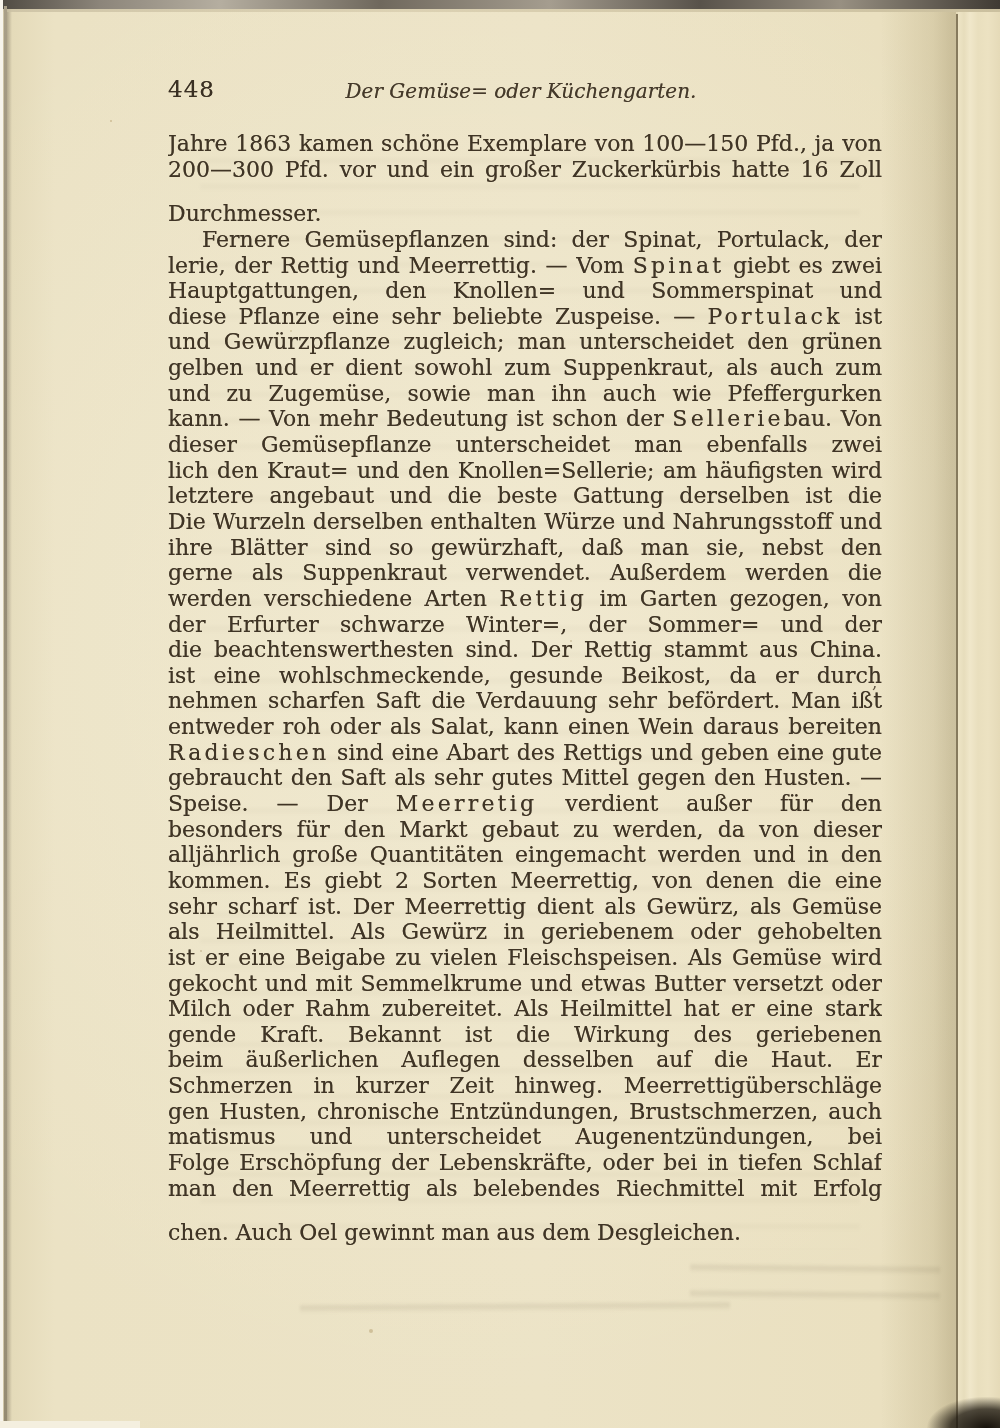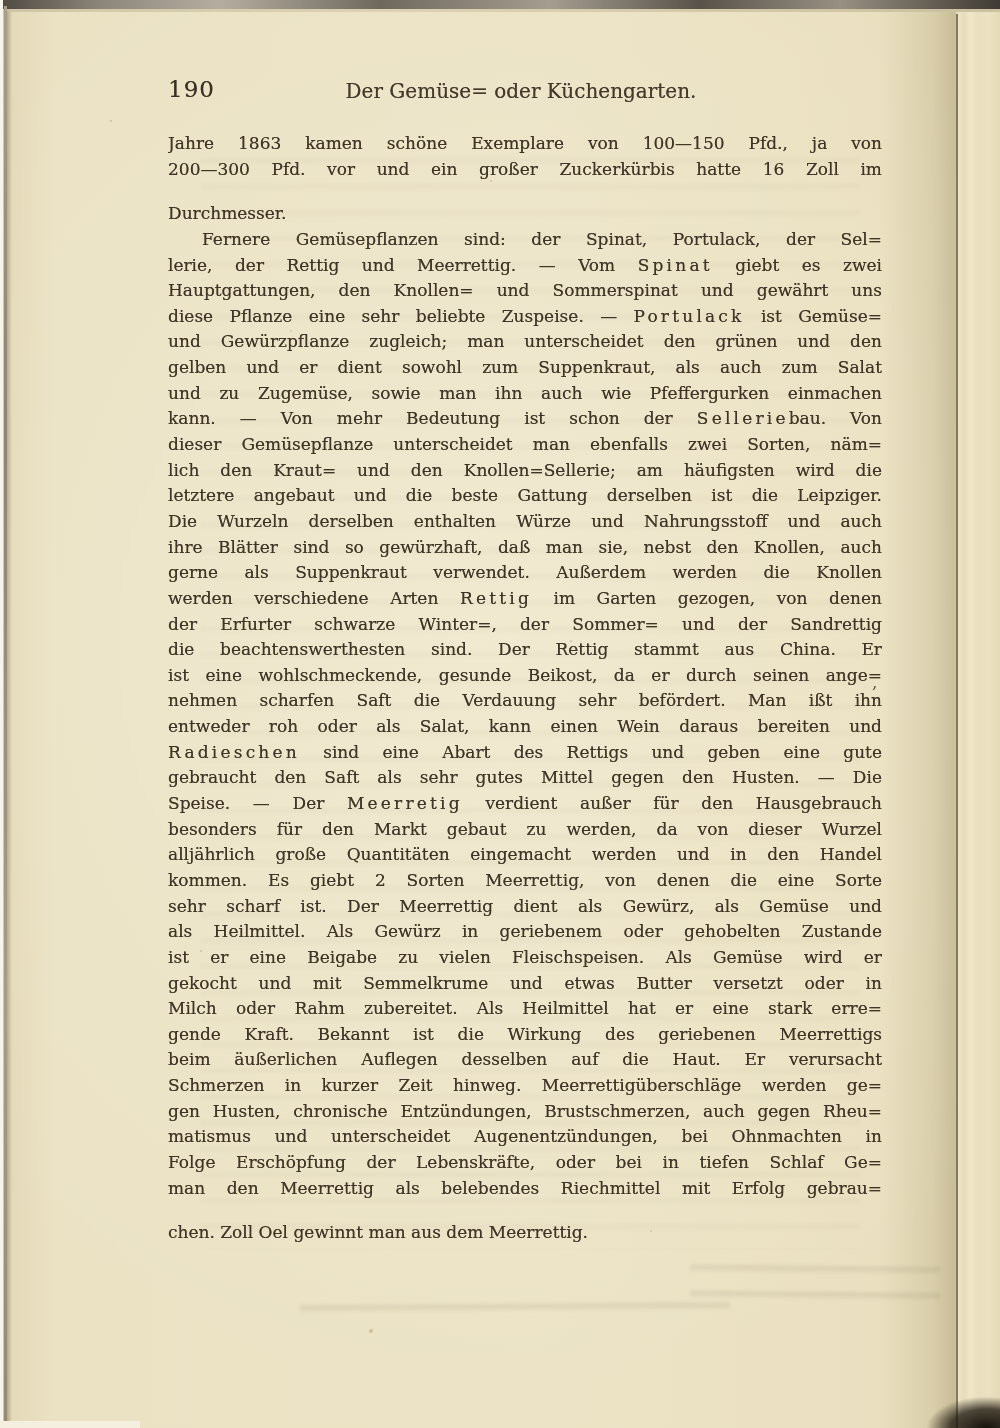--- a/index.html
+++ b/index.html
@@ -32,24 +32,24 @@
   .right-page{position:absolute;top:12px;left:958px;width:42px;height:1416px;
     background:repeating-linear-gradient(90deg,#eee5c6 0px,#e7ddbc 6px,#f0e7ca 12px,#e9dfbe 20px,#ece2c2 30px,#e5dab8 42px);}
   .corner-shadow{position:absolute;left:910px;top:1380px;width:90px;height:48px;
     background:radial-gradient(ellipse 80px 42px at 85% 100%,#17120b 0%,rgba(23,18,11,0.75) 45%,rgba(23,18,11,0) 75%);}
   .bottom-sliver{position:absolute;left:0;top:1421px;width:140px;height:7px;background:#f4efdf;}
 
   .header-row{position:absolute;top:76px;left:160px;width:722px;height:30px;}
   .page-number{position:absolute;left:8px;top:0;font-size:23px;color:#3a3023;letter-spacing:1px;
     text-shadow:0 0 .6px rgba(58,48,35,.7);}
   .page-header{position:absolute;left:0;top:3px;width:100%;text-align:center;font-size:20px;color:#44392a;
-    text-shadow:0 0 .5px rgba(68,57,42,.65);}
+    text-shadow:0 0 .5px rgba(68,57,42,.65);font-style:italic;}
 
   .body-text{position:absolute;top:131px;left:168px;width:714px;color:#3f3425;
-    font-size:17px;text-shadow:0 0 .6px rgba(63,52,37,.65);}
+    font-size:22px;text-shadow:0 0 .6px rgba(63,52,37,.65);}
   .line{height:25.65px;line-height:25.65px;text-align:justify;text-align-last:justify;overflow:hidden;}
   .line.flush{text-align-last:left;margin-top:19px;}
   .line.indent{text-indent:34px;}
   .sperr{letter-spacing:3.2px;}
 
   .margin-mark{position:absolute;left:872px;top:672px;font-size:17px;color:#4a3e2e;opacity:.85;}
 
   .bleed{position:absolute;filter:blur(1.6px);opacity:.13;pointer-events:none;
     background:repeating-linear-gradient(180deg,rgba(0,0,0,0) 0px,rgba(0,0,0,0) 6px,#6b5f48 10px,rgba(0,0,0,0) 16px,rgba(0,0,0,0) 26px);}
   .bleed.b1{left:690px;top:1258px;width:250px;height:58px;transform:rotate(.6deg);}
@@ -63,21 +63,21 @@
       700px 960px 0 rgba(140,110,55,.25), 380px 60px 0 rgba(140,110,55,.3);}
 </style>
 </head>
 <body>
 
 <div class="page">
   <div class="bleed b3"></div>
   <div class="speck" style="left:110px;top:120px;"></div>
 
   <div class="header-row">
-    <div class="page-number">190</div>
+    <div class="page-number">448</div>
     <div class="page-header">Der Gemüse= oder Küchengarten.</div>
   </div>
 
   <div class="body-text">
       <div class="line">Jahre 1863 kamen schöne Exemplare von 100—150 Pfd., ja von</div>
       <div class="line">200—300 Pfd. vor und ein großer Zuckerkürbis hatte 16 Zoll im</div>
       <div class="line flush">Durchmesser.</div>
       <div class="line indent">Fernere Gemüsepflanzen sind: der Spinat, Portulack, der Sel=</div>
       <div class="line">lerie, der Rettig und Meerrettig. — Vom <span class="sperr">Spinat</span> giebt es zwei</div>
       <div class="line">Hauptgattungen, den Knollen= und Sommerspinat und gewährt uns</div>
@@ -109,21 +109,21 @@
       <div class="line">ist er eine Beigabe zu vielen Fleischspeisen. Als Gemüse wird er</div>
       <div class="line">gekocht und mit Semmelkrume und etwas Butter versetzt oder in</div>
       <div class="line">Milch oder Rahm zubereitet. Als Heilmittel hat er eine stark erre=</div>
       <div class="line">gende Kraft. Bekannt ist die Wirkung des geriebenen Meerrettigs</div>
       <div class="line">beim äußerlichen Auflegen desselben auf die Haut. Er verursacht</div>
       <div class="line">Schmerzen in kurzer Zeit hinweg. Meerrettigüberschläge werden ge=</div>
       <div class="line">gen Husten, chronische Entzündungen, Brustschmerzen, auch gegen Rheu=</div>
       <div class="line">matismus und unterscheidet Augenentzündungen, bei Ohnmachten in</div>
       <div class="line">Folge Erschöpfung der Lebenskräfte, oder bei in tiefen Schlaf Ge=</div>
       <div class="line">man den Meerrettig als belebendes Riechmittel mit Erfolg gebrau=</div>
-      <div class="line flush">chen. Zoll Oel gewinnt man aus dem Meerrettig.</div>
+      <div class="line flush">chen. Auch Oel gewinnt man aus dem Desgleichen.</div>
     </div>
 
   <div class="margin-mark">,</div>
 
   <div class="bleed b1"></div>
   <div class="bleed b2"></div>
 
   <div class="fold-shadow"></div>
   <div class="fold-line"></div>
   <div class="right-page"></div>

